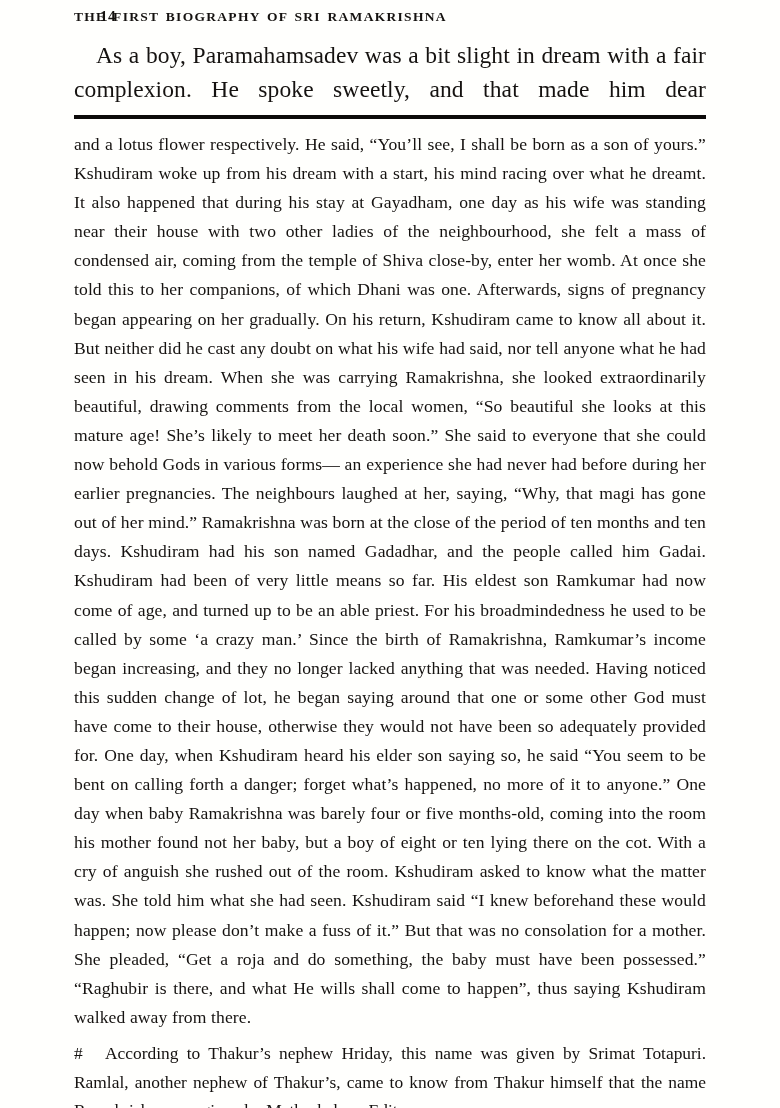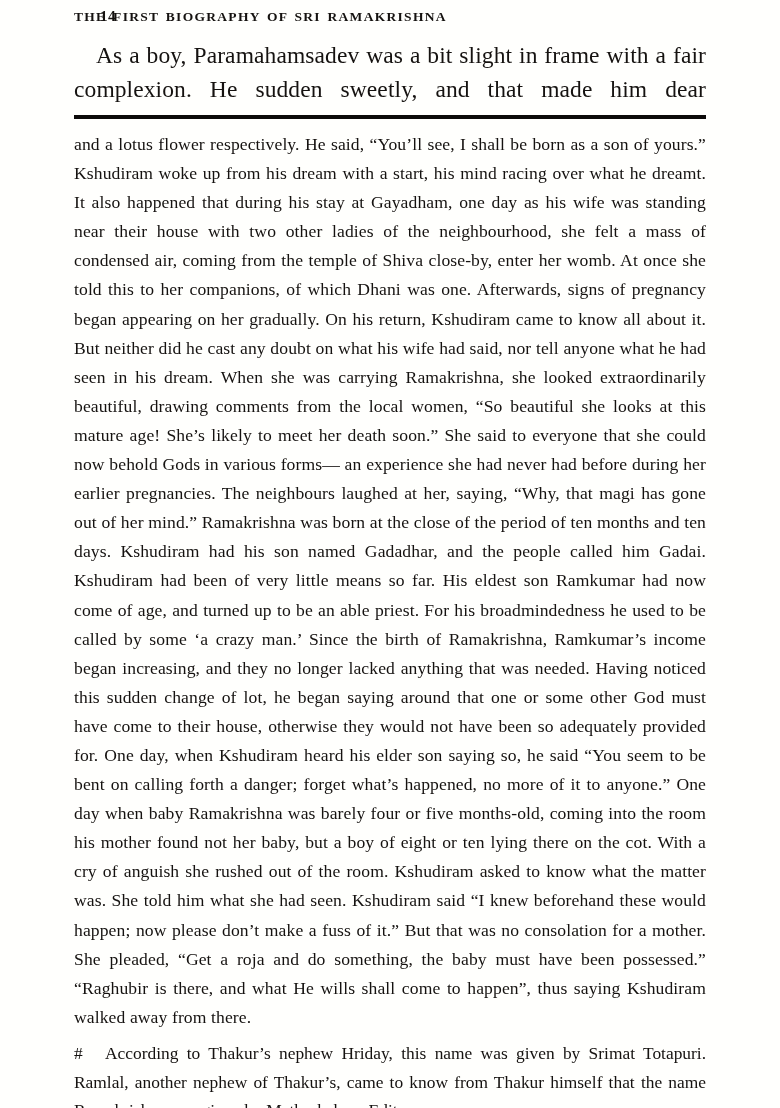--- a/index.html
+++ b/index.html
@@ -79,21 +79,21 @@
 </head>
 <body>
 
 <div class="page">
 
   <div class="page-header">
     <span class="page-number">14</span>
     <span class="running-title">THE FIRST BIOGRAPHY OF SRI RAMAKRISHNA</span>
   </div>
 
-  <p class="intro-paragraph">As a boy, Paramahamsadev was a bit slight in frame with a fair complexion. He sudden sweetly, and that made him dear</p>
+  <p class="intro-paragraph">As a boy, Paramahamsadev was a bit slight in dream with a fair complexion. He spoke sweetly, and that made him dear</p>
 
   <hr class="section-rule">
 
   <p class="body-paragraph">and a lotus flower respectively. He said, “You’ll see, I shall be born as a son of yours.” Kshudiram woke up from his dream with a start, his mind racing over what he dreamt. It also happened that during his stay at Gayadham, one day as his wife was standing near their house with two other ladies of the neighbourhood, she felt a mass of condensed air, coming from the temple of Shiva close-by, enter her womb. At once she told this to her companions, of which Dhani was one. Afterwards, signs of pregnancy began appearing on her gradually. On his return, Kshudiram came to know all about it. But neither did he cast any doubt on what his wife had said, nor tell anyone what he had seen in his dream. When she was carrying Ramakrishna, she looked extraordinarily beautiful, drawing comments from the local women, “So beautiful she looks at this mature age! She’s likely to meet her death soon.” She said to everyone that she could now behold Gods in various forms— an experience she had never had before during her earlier pregnancies. The neighbours laughed at her, saying, “Why, that magi has gone out of her mind.” Ramakrishna was born at the close of the period of ten months and ten days. Kshudiram had his son named Gadadhar, and the people called him Gadai. Kshudiram had been of very little means so far. His eldest son Ramkumar had now come of age, and turned up to be an able priest. For his broadmindedness he used to be called by some ‘a crazy man.’ Since the birth of Ramakrishna, Ramkumar’s income began increasing, and they no longer lacked anything that was needed. Having noticed this sudden change of lot, he began saying around that one or some other God must have come to their house, otherwise they would not have been so adequately provided for. One day, when Kshudiram heard his elder son saying so, he said “You seem to be bent on calling forth a danger; forget what’s happened, no more of it to anyone.” One day when baby Ramakrishna was barely four or five months-old, coming into the room his mother found not her baby, but a boy of eight or ten lying there on the cot. With a cry of anguish she rushed out of the room. Kshudiram asked to know what the matter was. She told him what she had seen. Kshudiram said “I knew beforehand these would happen; now please don’t make a fuss of it.” But that was no consolation for a mother. She pleaded, “Get a roja and do something, the baby must have been possessed.” “Raghubir is there, and what He wills shall come to happen”, thus saying Kshudiram walked away from there.</p>
 
   <p class="footnote">
     <span class="footnote-marker">#</span><span>According to Thakur’s nephew Hriday, this name was given by Srimat Totapuri. Ramlal, another nephew of Thakur’s, came to know from Thakur himself that the name Ramakrishna was given by Mathurbabu—Editor</span>
   </p>
 
 </div>

